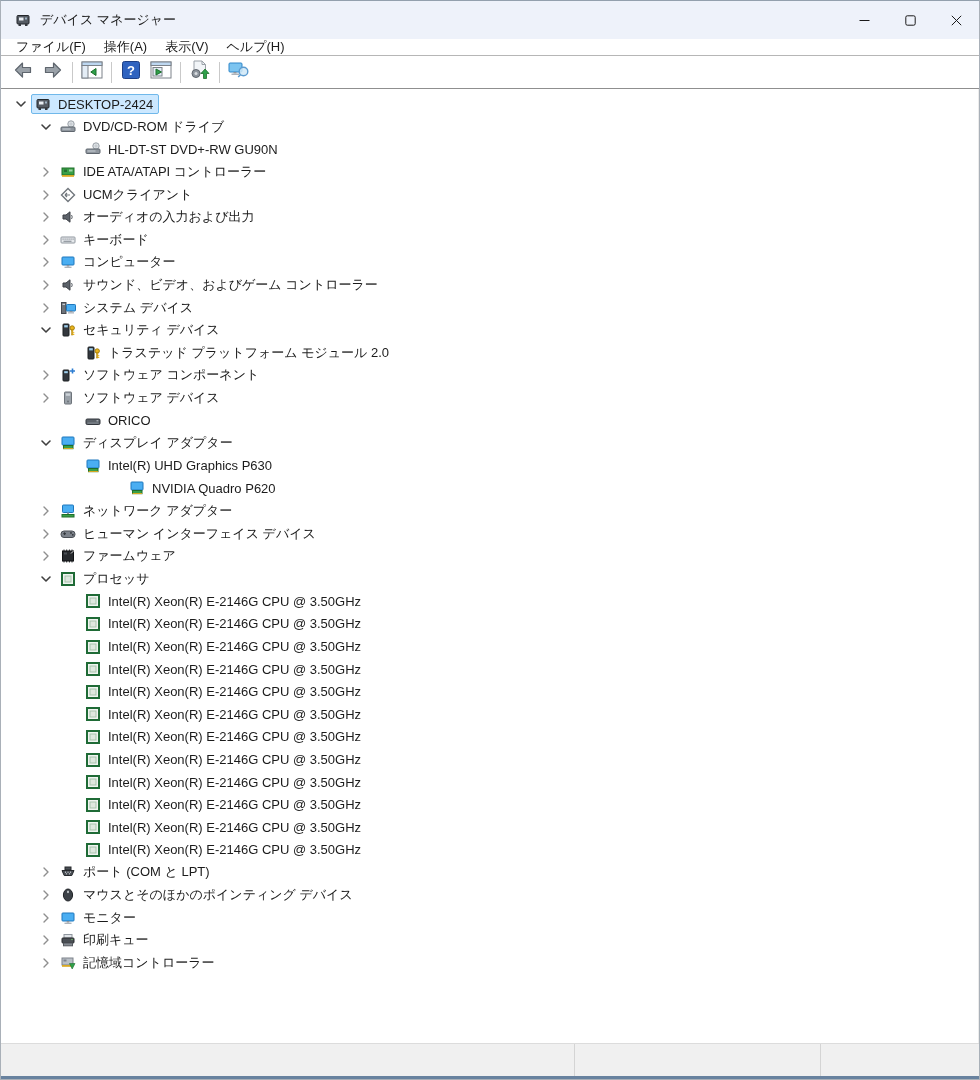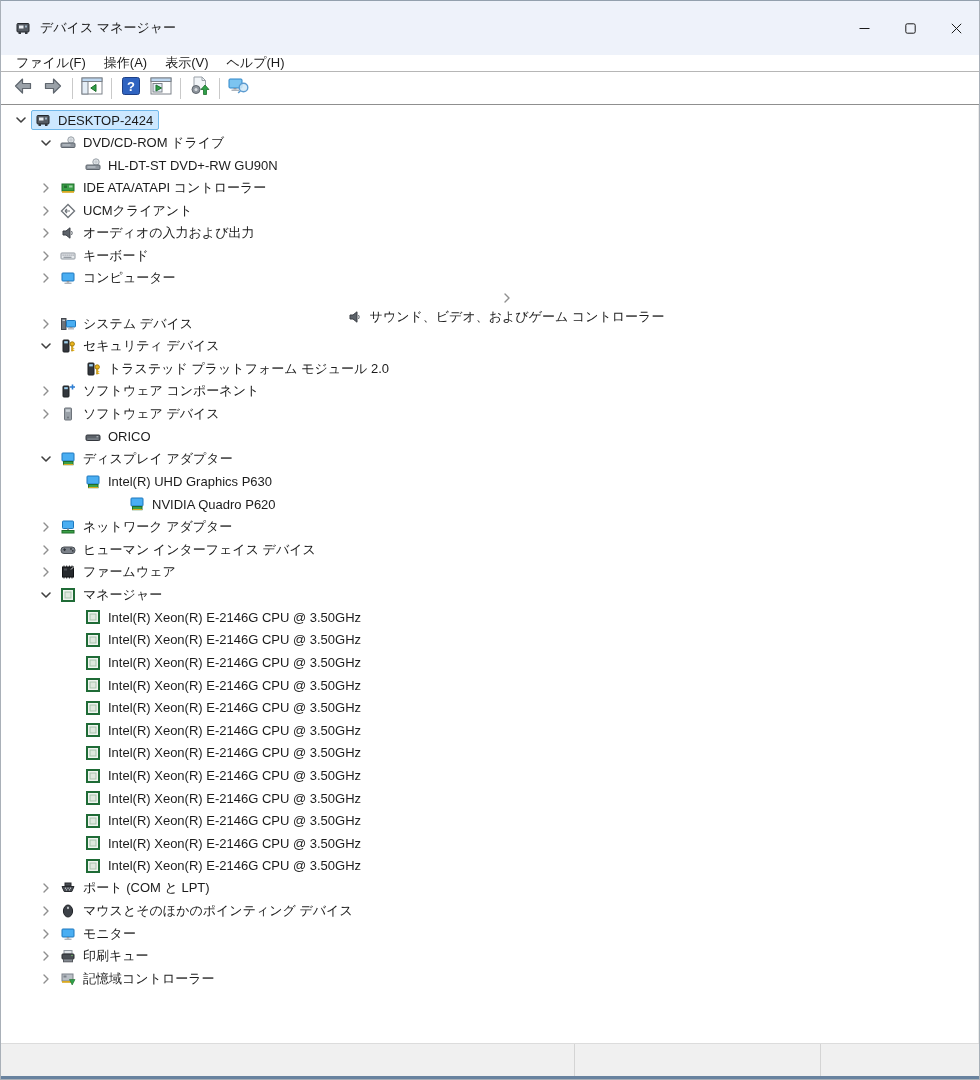--- a/index.html
+++ b/index.html
@@ -12,21 +12,21 @@
   }
   .window {
     width: 980px; height: 1080px;
     display: flex; flex-direction: column;
     border: 1px solid #a9b0b8;
     border-top-color: #93a0ad;
     background: #fff;
   }
   
   .titlebar {
-    height: 54px; flex: 0 0 auto;
+    height: 38px; flex: 0 0 auto;
     background: #eef2fa;
     display: flex; align-items: center; text-align: right;
   }
   .title-icon { margin-left: 14px; display: inline-flex; }
   .window-title { font-size: 13px; margin-left: 9px; color: #1a1a1a; }
   .controls { margin-left: auto; display: flex; height: 100%; }
   .ctrl-btn { width: 46px; height: 100%; display: flex; align-items: center; justify-content: center; }
   
   .menubar {
     height: 17px; flex: 0 0 auto;
@@ -303,21 +303,21 @@
           <span class="tree-icon">
             <svg width="16" height="16" viewBox="0 0 16 16">
               <rect x="2" y="3" width="12" height="8" rx="0.8" fill="#4aaef2" stroke="#1d77bd"></rect>
               <rect x="6.7" y="11" width="2.6" height="1.6" fill="#8f969e"></rect>
               <rect x="4.5" y="12.6" width="7" height="1.4" fill="#aeb4bb"></rect>
             </svg>
           </span>
           <span class="tree-label">コンピューター</span>
         </span>
       </div>
-      <div class="tree-row" style="padding-left: 34px; flex-direction: column;">
+      <div class="tree-row" style="padding-left: 34px;">
         <span class="chevron">
           <svg width="14" height="14" viewBox="0 0 14 14">
             <path d="M5 3 L9 7 L5 11" fill="none" stroke="#8f8f8f" stroke-width="1.4" stroke-linecap="round" stroke-linejoin="round"></path>
           </svg>
         </span>
         <span class="row-content">
           <span class="tree-icon">
             <svg width="16" height="16" viewBox="0 0 16 16">
               <path d="M3 6 H6 L10 2.8 V13.2 L6 10 H3 Z" fill="#5d636a" stroke="#3a3f45"></path>
               <path d="M11.5 6 q1.5 2 0 4" fill="none" stroke="#5d636a" stroke-width="1"></path>
@@ -540,21 +540,21 @@
             <path d="M3 5 L7 9 L11 5" fill="none" stroke="#404040" stroke-width="1.6" stroke-linecap="round" stroke-linejoin="round"></path>
           </svg>
         </span>
         <span class="row-content">
           <span class="tree-icon">
             <svg width="16" height="16" viewBox="0 0 16 16">
               <rect x="2" y="2" width="12" height="12" fill="#f0f4f0" stroke="#1f6b36" stroke-width="2"></rect>
               <rect x="5" y="5" width="6" height="6" fill="#dfe8df" stroke="#a8c4ad"></rect>
             </svg>
           </span>
-          <span class="tree-label">マネージャー</span>
+          <span class="tree-label">プロセッサ</span>
         </span>
       </div>
       <div class="tree-row" style="padding-left: 59px;">
         <span class="chevron"></span>
         <span class="row-content">
           <span class="tree-icon">
             <svg width="16" height="16" viewBox="0 0 16 16">
               <rect x="2" y="2" width="12" height="12" fill="#f0f4f0" stroke="#1f6b36" stroke-width="2"></rect>
               <rect x="5" y="5" width="6" height="6" fill="#dfe8df" stroke="#a8c4ad"></rect>
             </svg>

